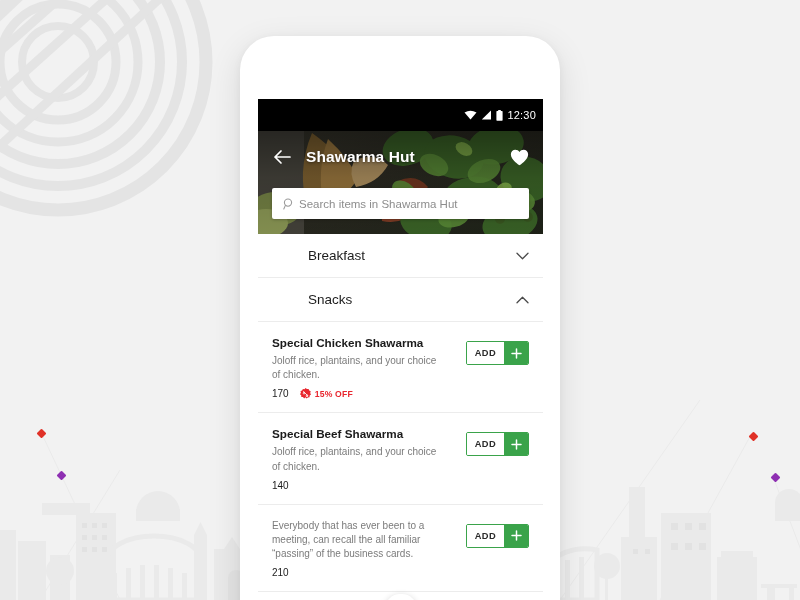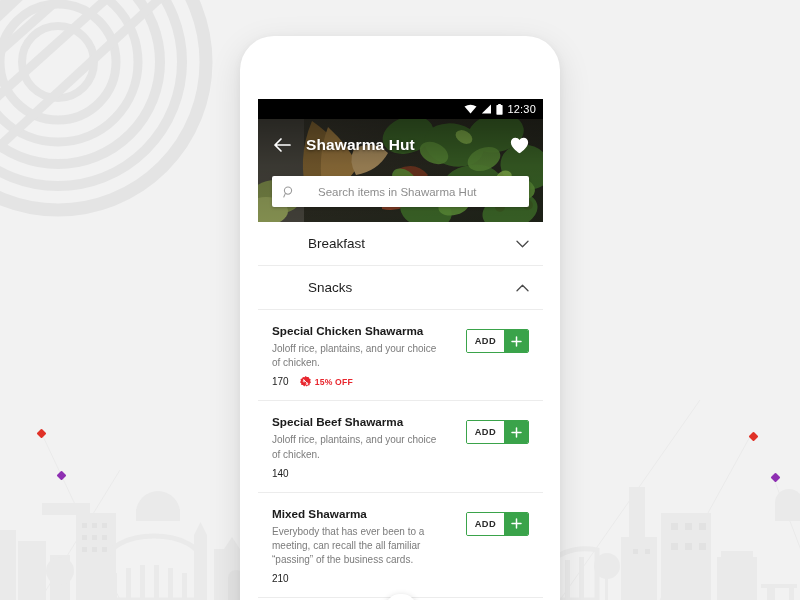--- a/index.html
+++ b/index.html
@@ -33,21 +33,21 @@
   #screen {
     position: absolute;
     left: 18px; top: 63px;
     width: 285px; height: 537px;
     background: #fff;
     overflow: hidden;
   }
 
   
   .statusbar {
-    height: 20px; background: #000;
+    height: 32px; background: #000;
     display: flex; align-items: center; justify-content: flex-end;
     padding: 0 7px; gap: 4px;
   }
   .sb-time { color: #fff; font-size: 11px; letter-spacing: .2px; }
 
   
   .hero { position: relative; height: 103px; overflow: hidden; background: #4d7c0f; }
   .hero-img { position: absolute; inset: 0; }
   .hero-shade { position: absolute; inset: 0; background: linear-gradient(180deg, rgba(0,0,0,.45) 0%, rgba(0,0,0,.20) 45%, rgba(0,0,0,.10) 100%); }
   .hero-bar {
@@ -55,21 +55,21 @@
     display: flex; align-items: center; padding: 0 14px; gap: 14px;
   }
   .back-btn { width: 20px; height: 20px; flex: none; cursor: pointer; }
   .hero-title { color: #fff; font-size: 15.5px; font-weight: bold; flex: 1; letter-spacing: .1px;
                 text-shadow: 0 1px 3px rgba(0,0,0,.5); }
   .fav-btn { width: 19px; height: 19px; flex: none; cursor: pointer; }
 
   .searchwrap { position: absolute; left: 14px; right: 14px; top: 57px; }
   .searchbar {
     height: 31px; background: #fff; border-radius: 2px;
-    display: flex; align-items: center; padding: 0 11px; gap: 23px;
+    display: flex; align-items: center; padding: 0 11px; gap: 4px;
     box-shadow: 0 1px 3px rgba(0,0,0,.22);
   }
   .search-ph { color: #8d8d8d; font-size: 11.5px; }
 
   
   .menu { background: #fff; }
   .section-head {
     height: 44px; display: flex; align-items: center; justify-content: space-between;
     padding: 0 14px; border-bottom: 1px solid #ececec; cursor: pointer; background: #fff;
   }
@@ -362,21 +362,20 @@
             <span class="add-plus">
               <svg width="11" height="11" viewBox="0 0 11 11">
                 <path d="M5.5 1 V10 M1 5.5 H10" stroke="#fff" stroke-width="1.5" stroke-linecap="round"></path>
               </svg>
             </span>
           </div>
         </div>
 
         <div class="item">
           <div class="item-main">
-            <div class="item-name">Mixed Shawarma</div>
             <div class="item-desc">Everybody that has ever been to a meeting, can recall the all familiar “passing” of the business cards.</div>
             <div class="price-row">
               <span class="item-price">঳210</span>
             </div>
           </div>
           <div class="add-btn">
             <span class="add-label">ADD</span>
             <span class="add-plus">
               <svg width="11" height="11" viewBox="0 0 11 11">
                 <path d="M5.5 1 V10 M1 5.5 H10" stroke="#fff" stroke-width="1.5" stroke-linecap="round"></path>

